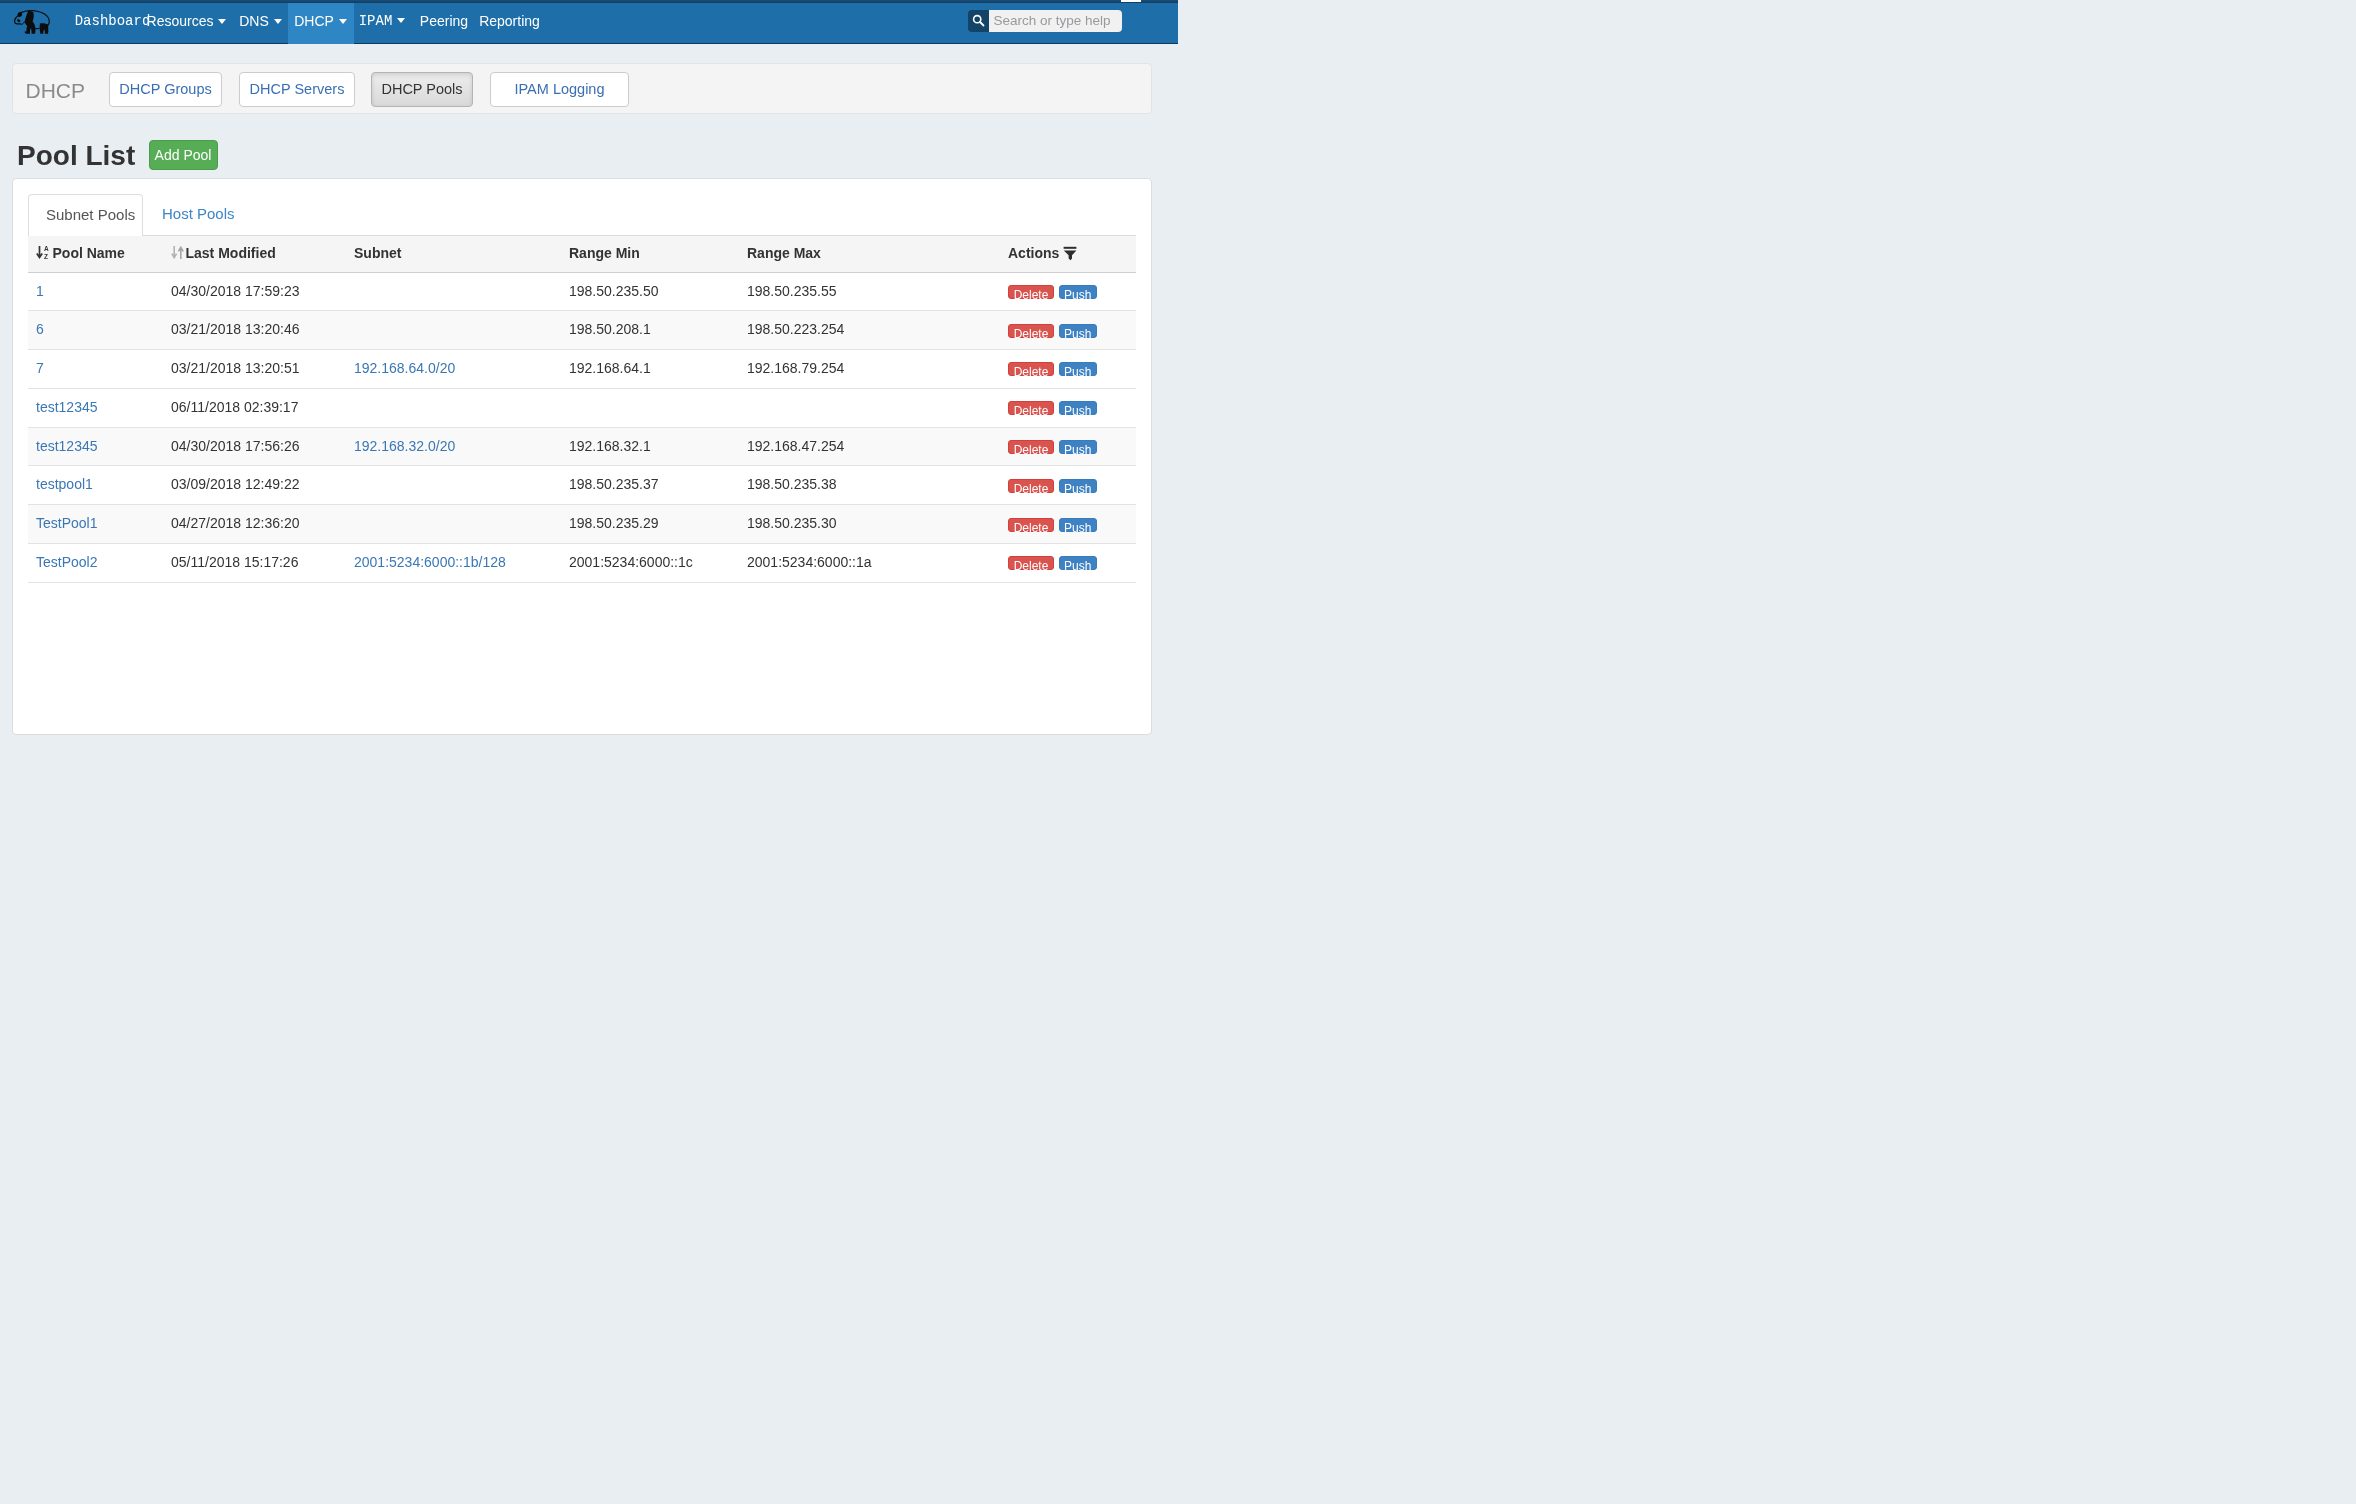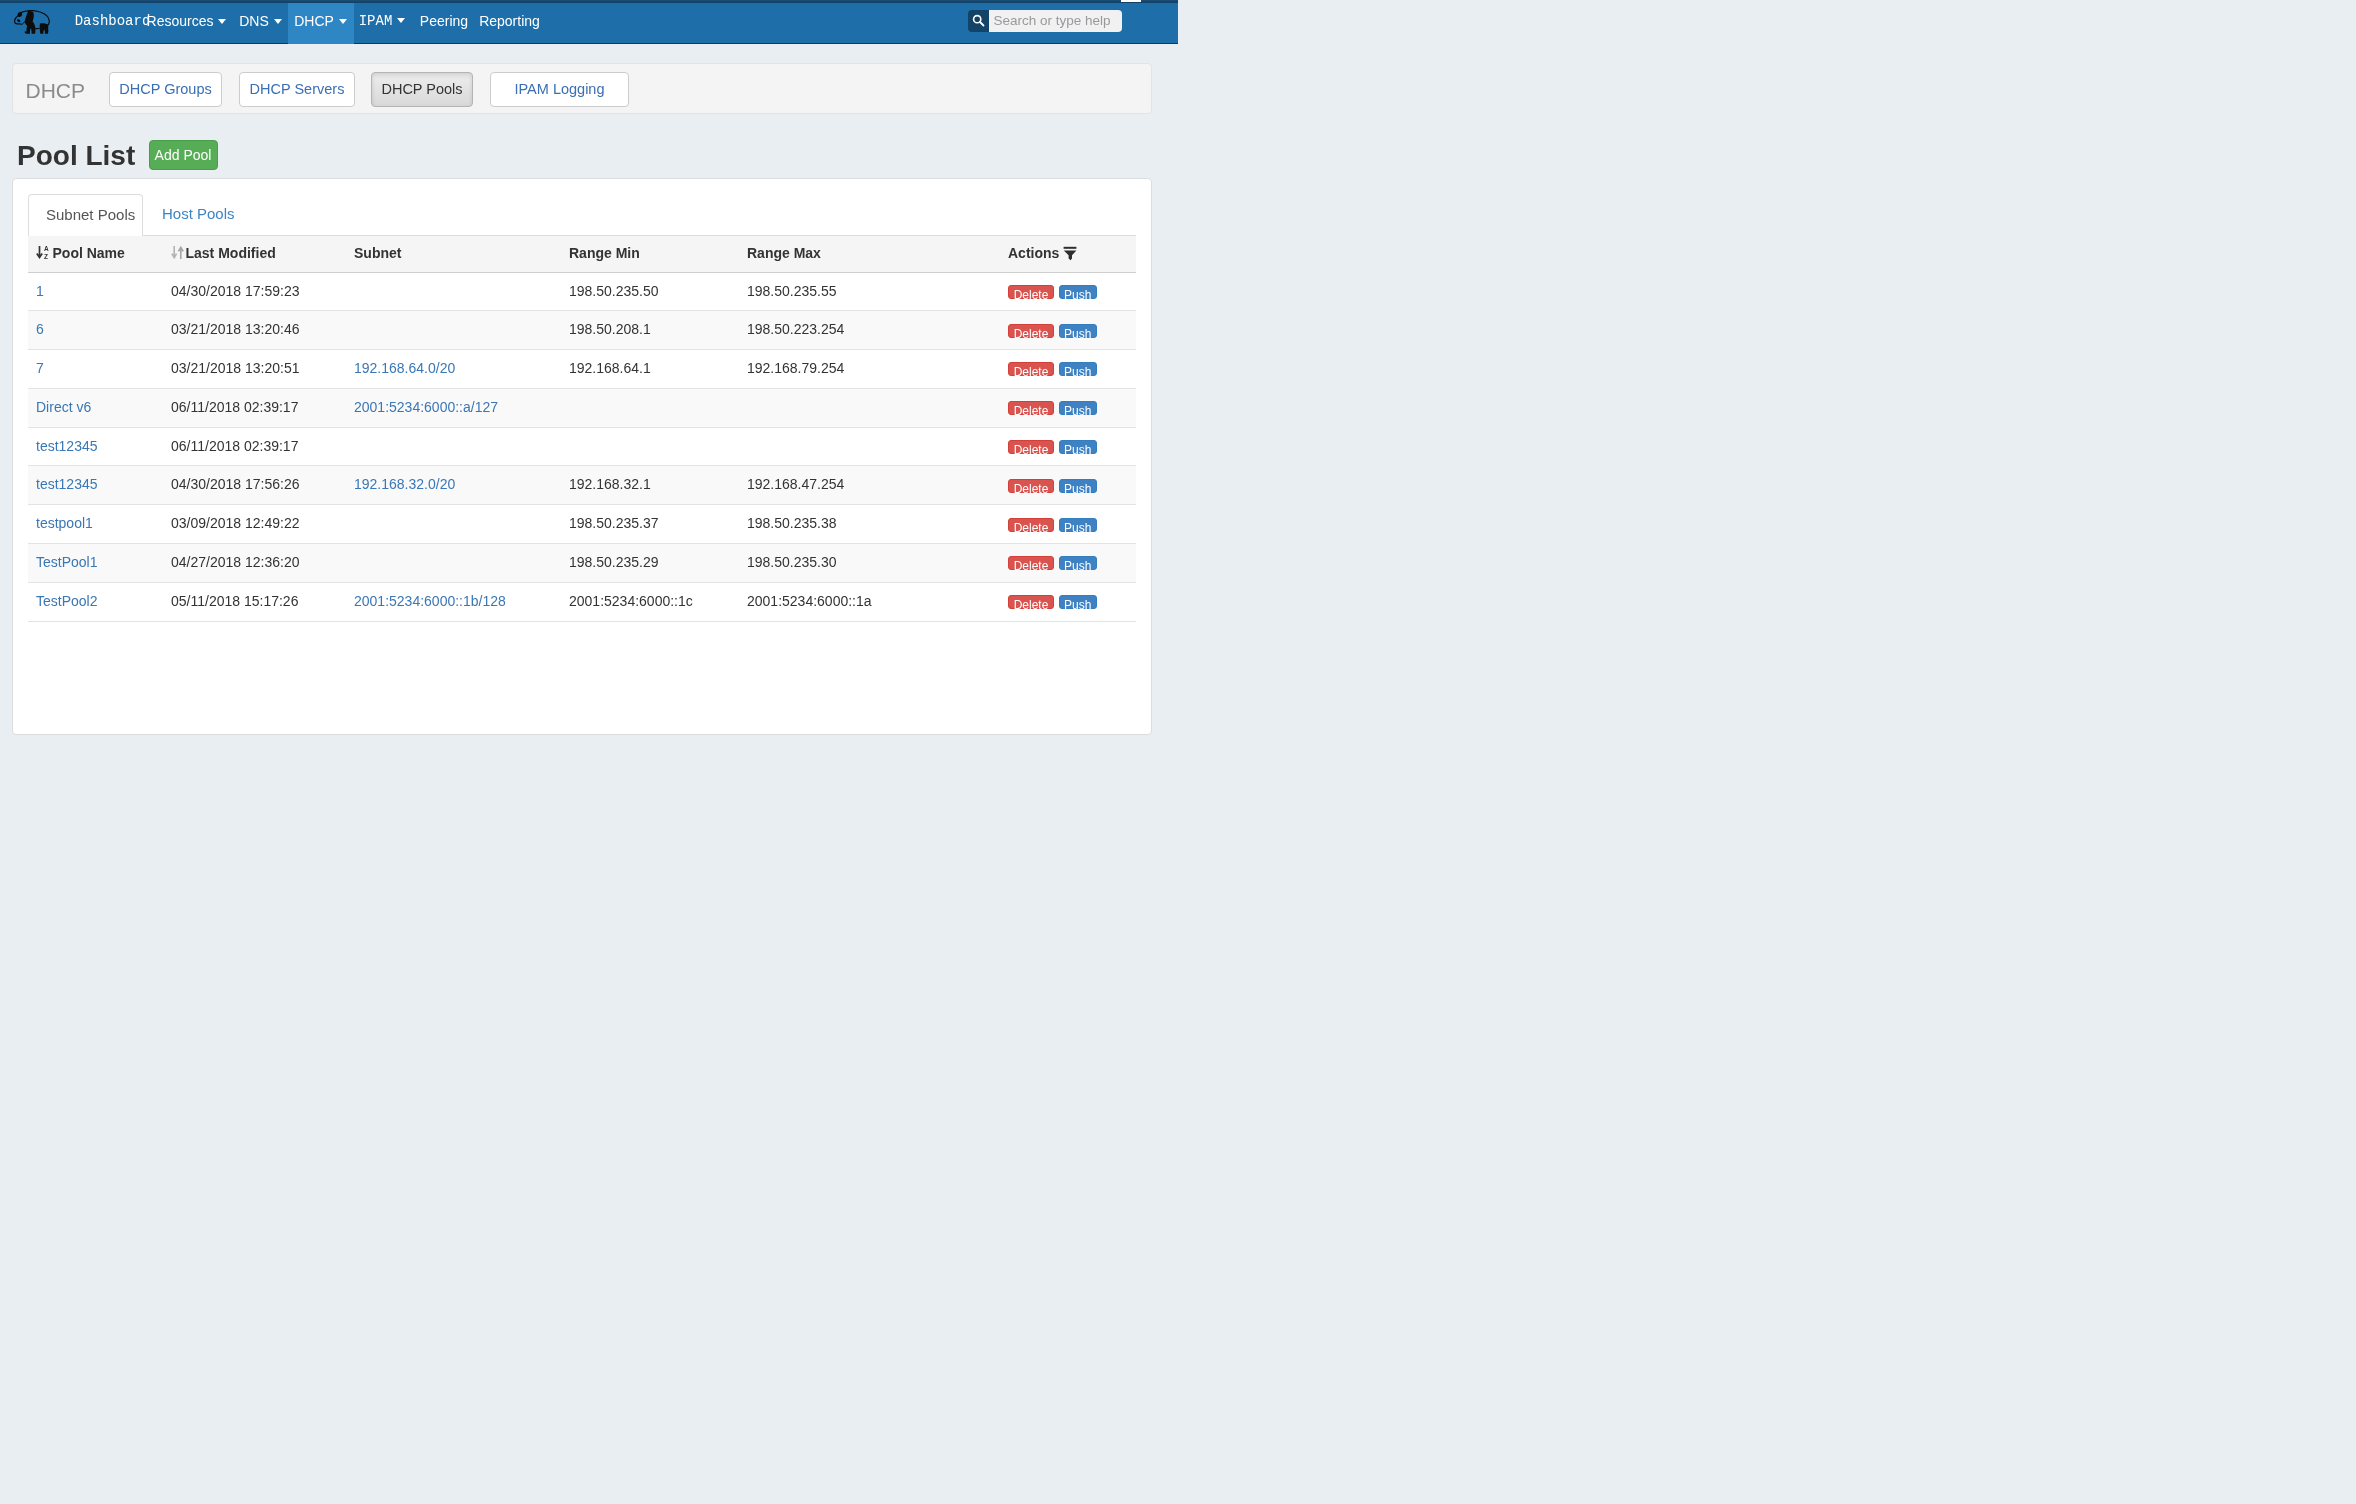--- a/index.html
+++ b/index.html
@@ -136,28 +136,20 @@
         <td><span class="abtn del">Delete</span><span class="abtn push">Push</span></td>
       </tr>
 <tr>
         <td><a class="lnk">7</a></td>
         <td>03/21/2018 13:20:51</td>
         <td><a class="lnk">192.168.64.0/20</a></td>
         <td>192.168.64.1</td>
         <td>192.168.79.254</td>
         <td><span class="abtn del">Delete</span><span class="abtn push">Push</span></td>
       </tr>
-<tr class="odd">
-        <td><a class="lnk">Direct v6</a></td>
-        <td>06/11/2018 02:39:17</td>
-        <td><a class="lnk">2001:5234:6000::a/127</a></td>
-        <td></td>
-        <td></td>
-        <td><span class="abtn del">Delete</span><span class="abtn push">Push</span></td>
-      </tr>
 <tr>
         <td><a class="lnk">test12345</a></td>
         <td>06/11/2018 02:39:17</td>
         <td></td>
         <td></td>
         <td></td>
         <td><span class="abtn del">Delete</span><span class="abtn push">Push</span></td>
       </tr>
 <tr class="odd">
         <td><a class="lnk">test12345</a></td>

